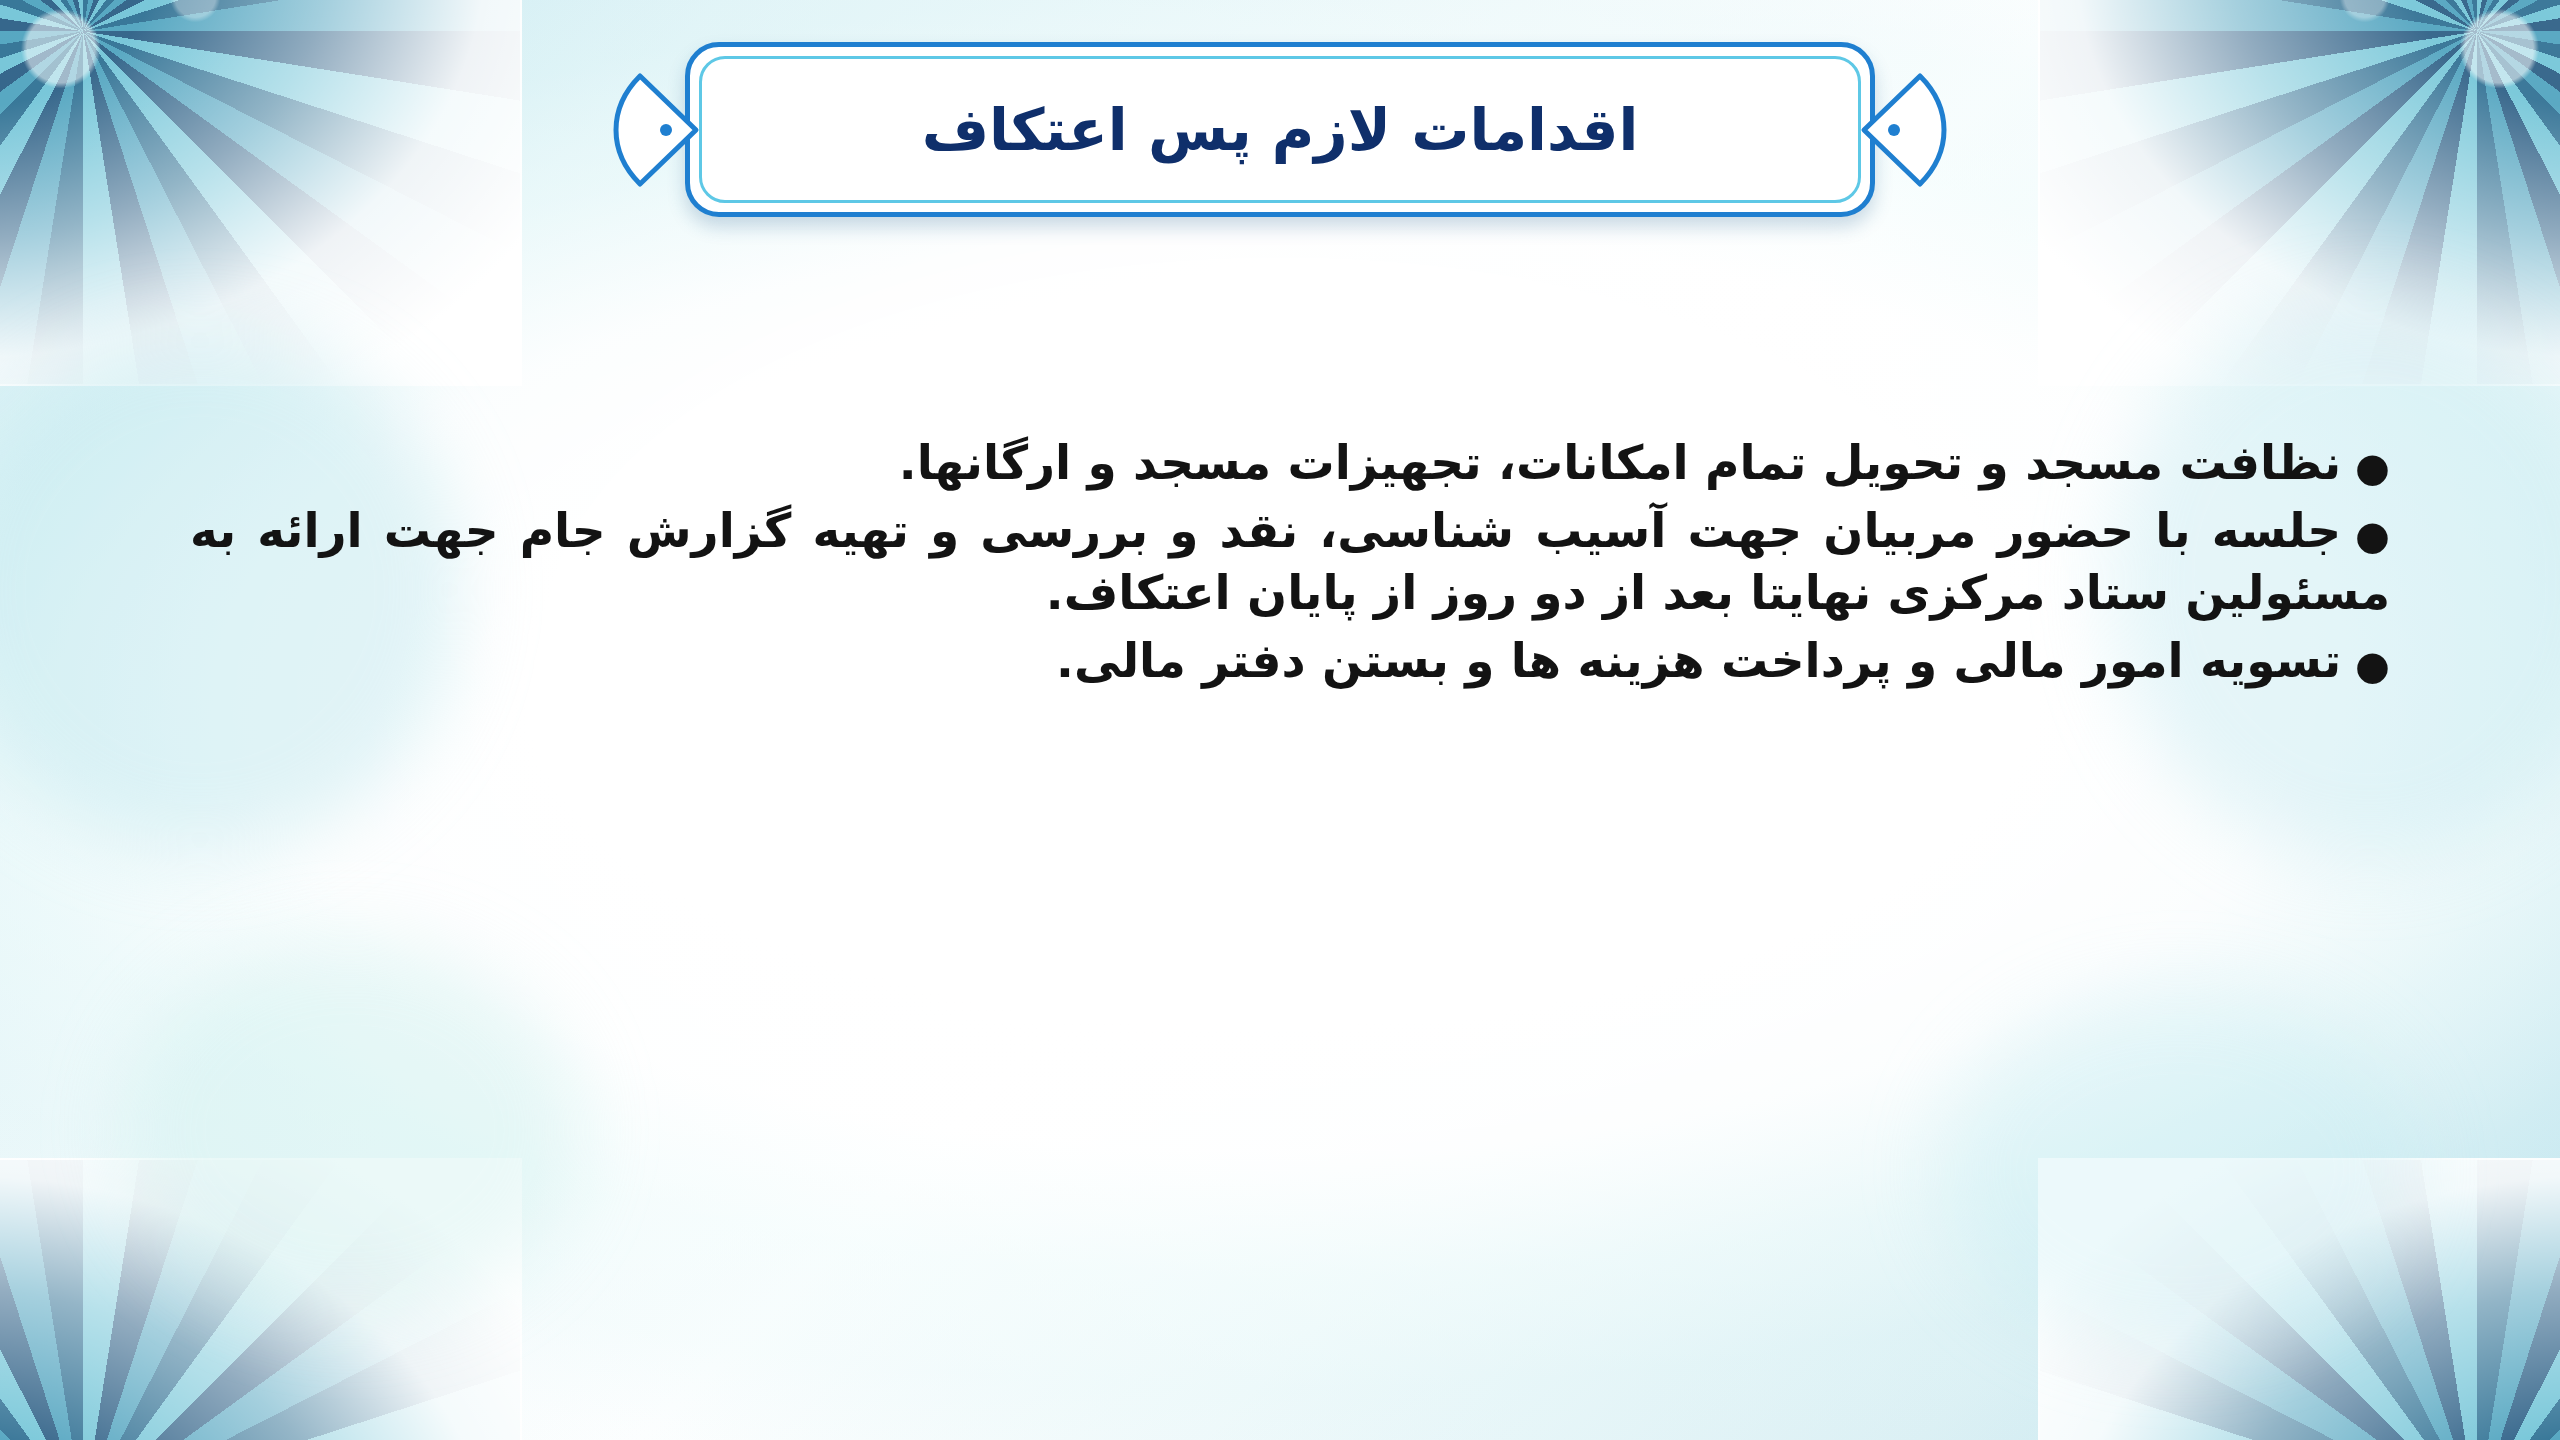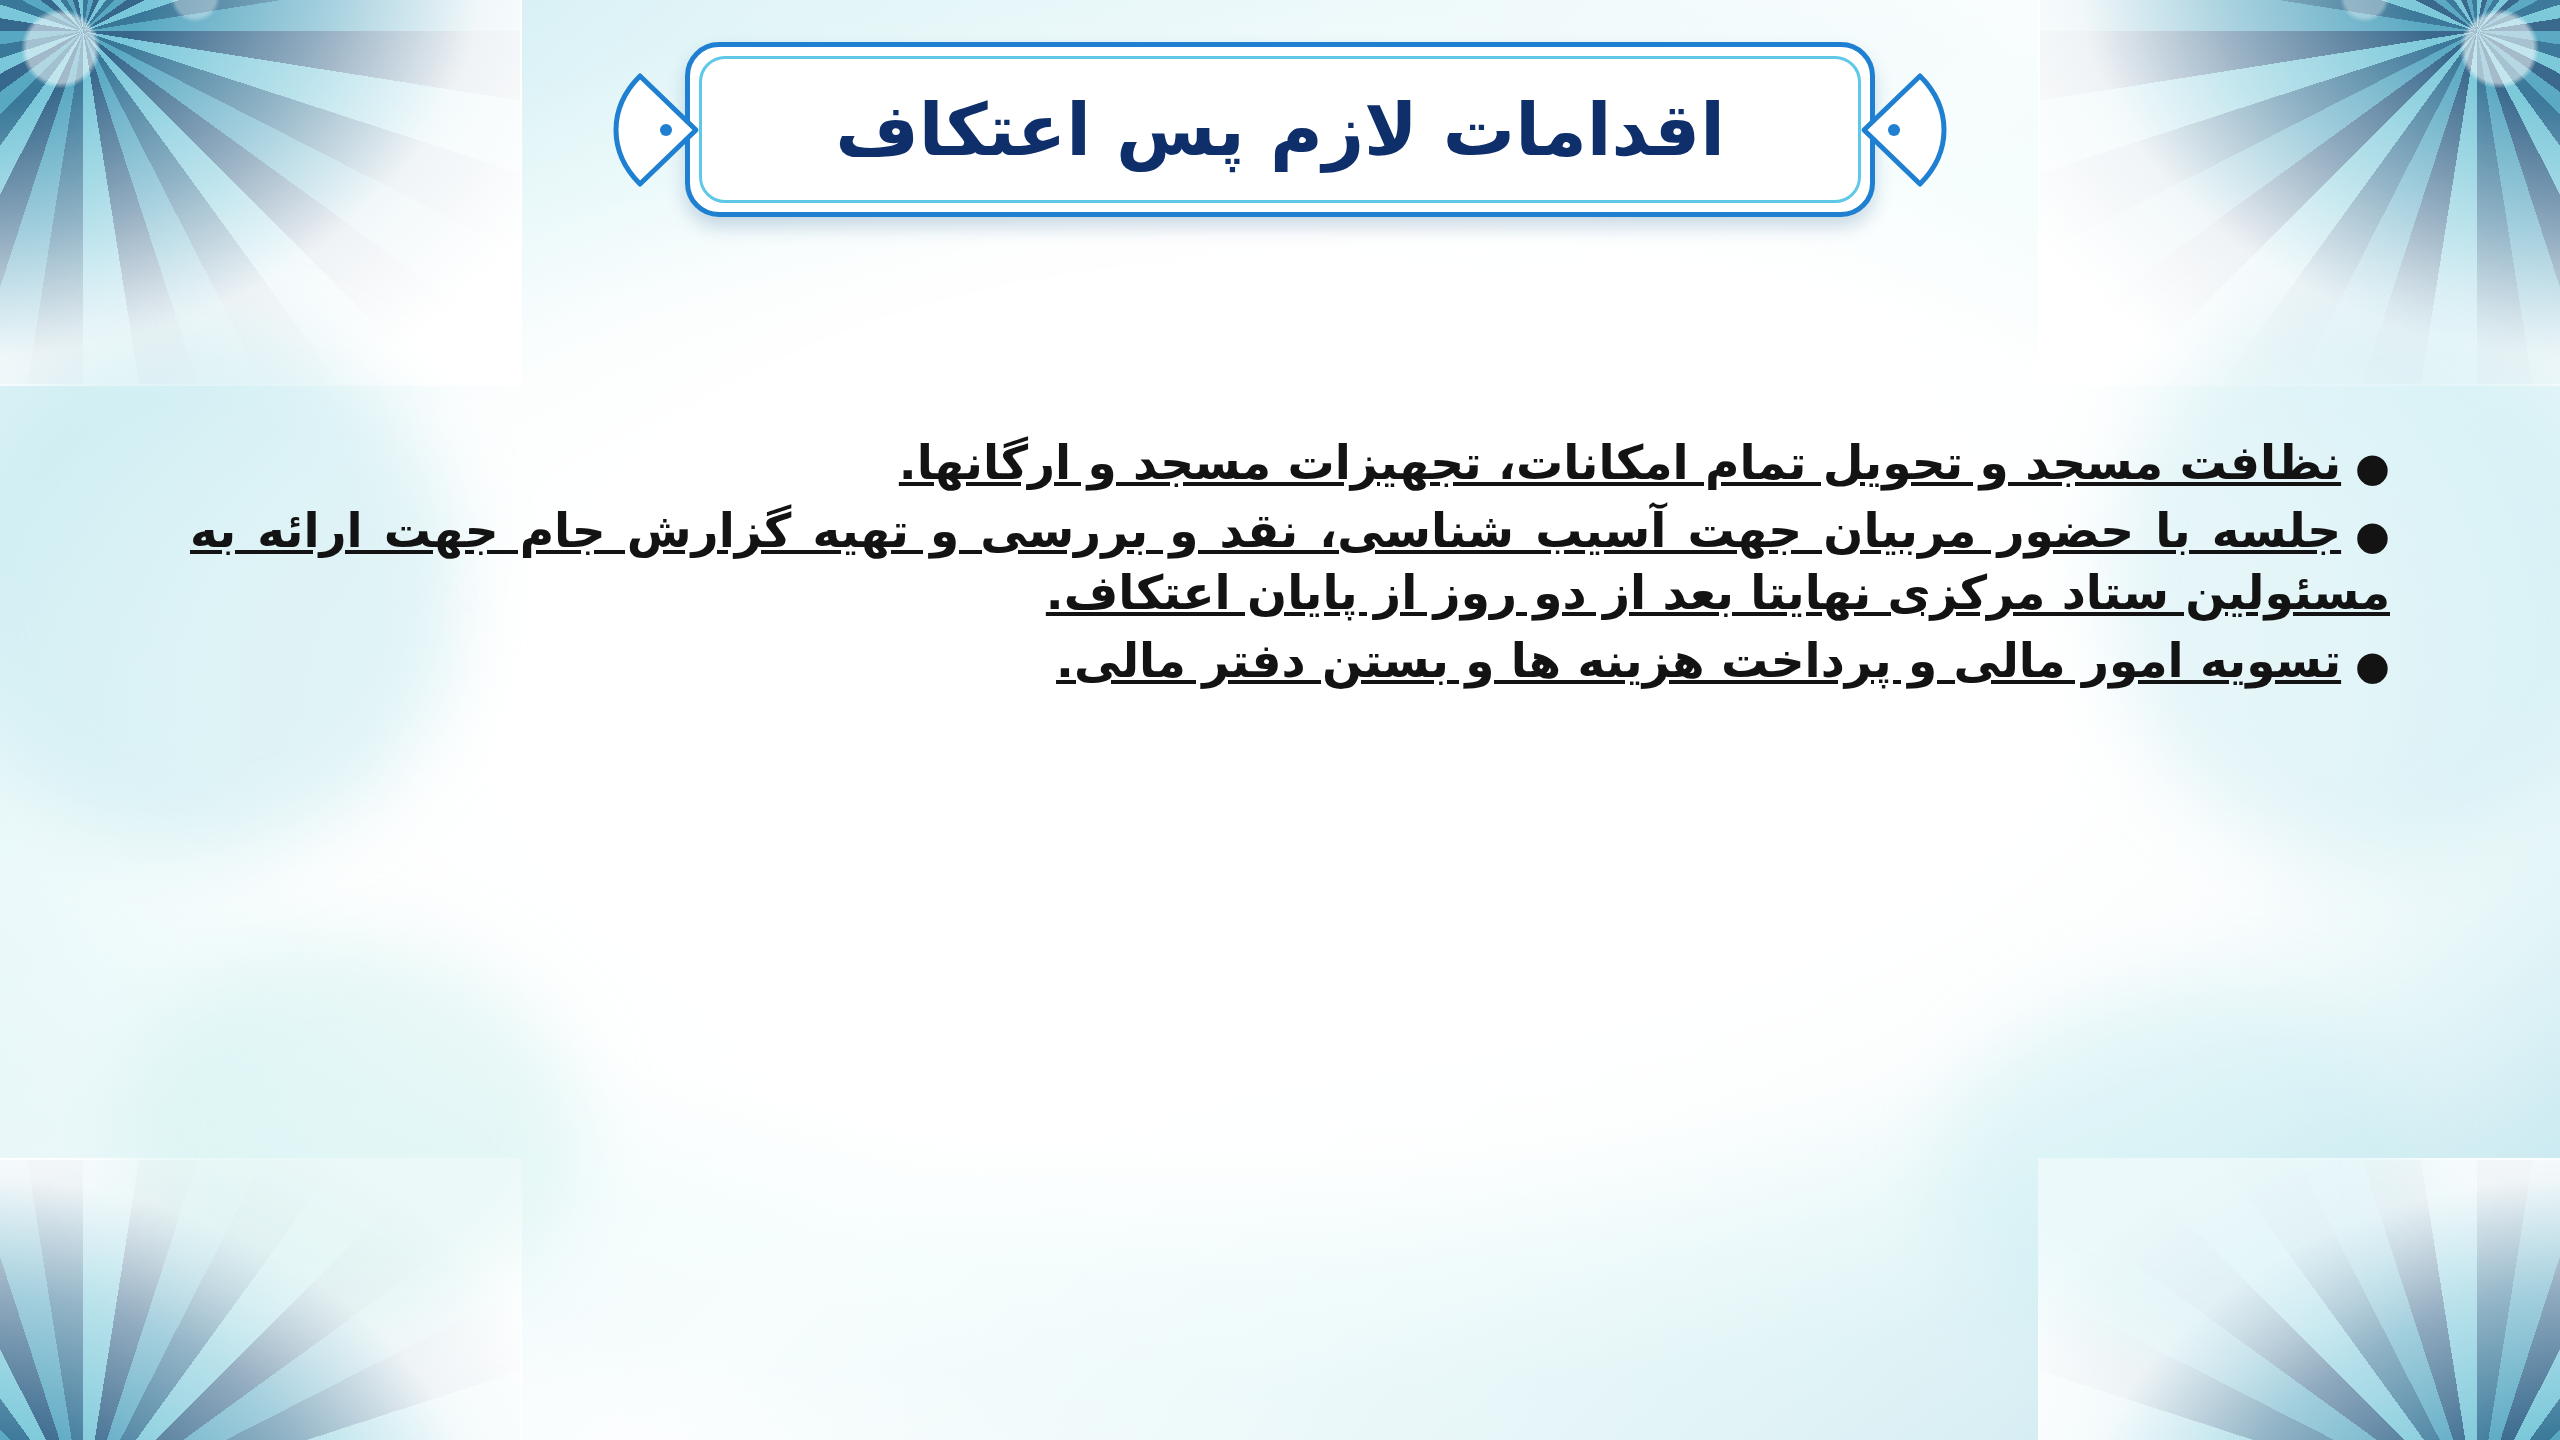--- a/index.html
+++ b/index.html
@@ -107,21 +107,21 @@
     content: "";
     position: absolute;
     inset: 9px;
     border-radius: 26px;
     border: 3px solid #5ec8e6;
     pointer-events: none;
   }
   .title-text {
     font-family: "DejaVu Sans", sans-serif;
     font-weight: bold;
-    font-size: 72px;
+    font-size: 58px;
     line-height: 1;
     color: #0f2f6b;
     white-space: nowrap;
     direction: rtl;
   }
   .tip {
     position: absolute;
     top: 50%;
     width: 90px;
     height: 120px;
@@ -143,21 +143,20 @@
   .bullet {
     display: block;
     font-family: "DejaVu Sans", sans-serif;
     font-weight: bold;
     font-size: 47px;
     line-height: 1.32;
     color: #131313;
     margin: 0 0 6px 0;
     text-align: justify;
     text-align-last: right;
-    text-decoration: underline;
   }
   .bullet .dot {
     display: inline-block;
     font-size: 40px;
     line-height: 1;
     vertical-align: middle;
     margin-left: 14px;
     color: #131313;
   }
   .bullet.wide { text-align: justify; }

